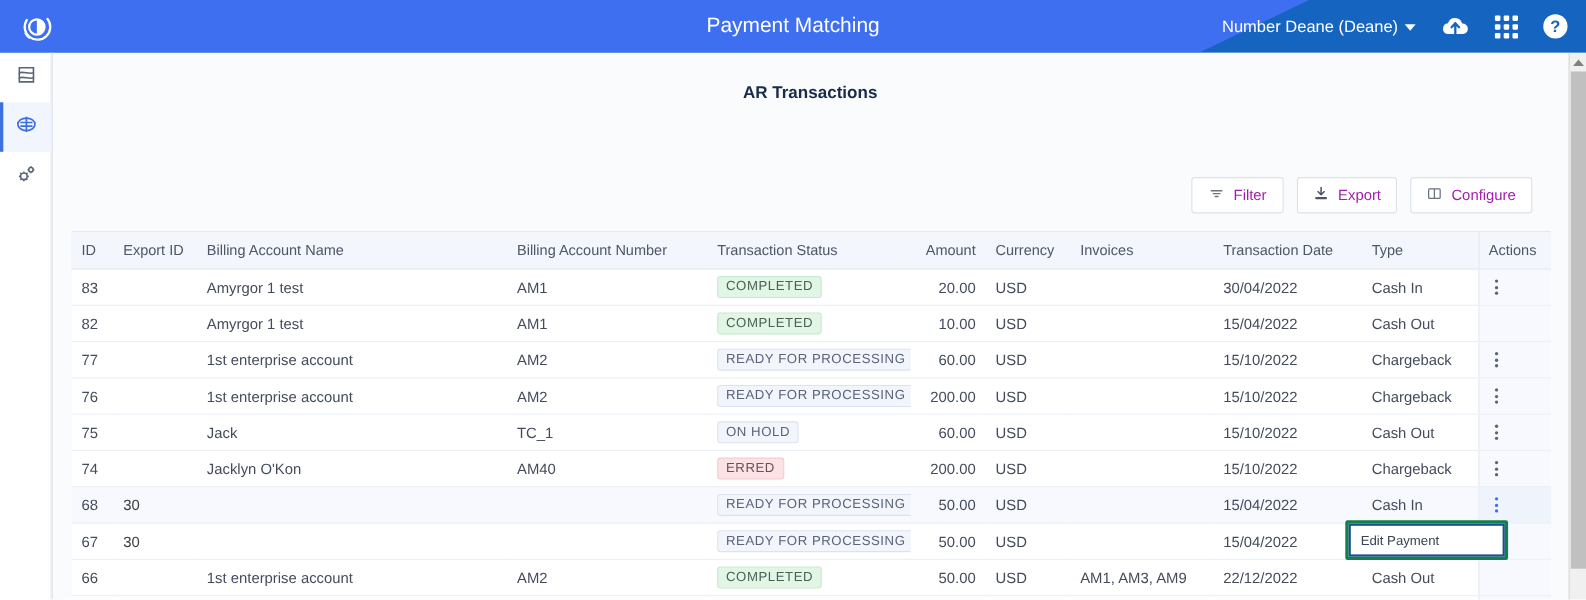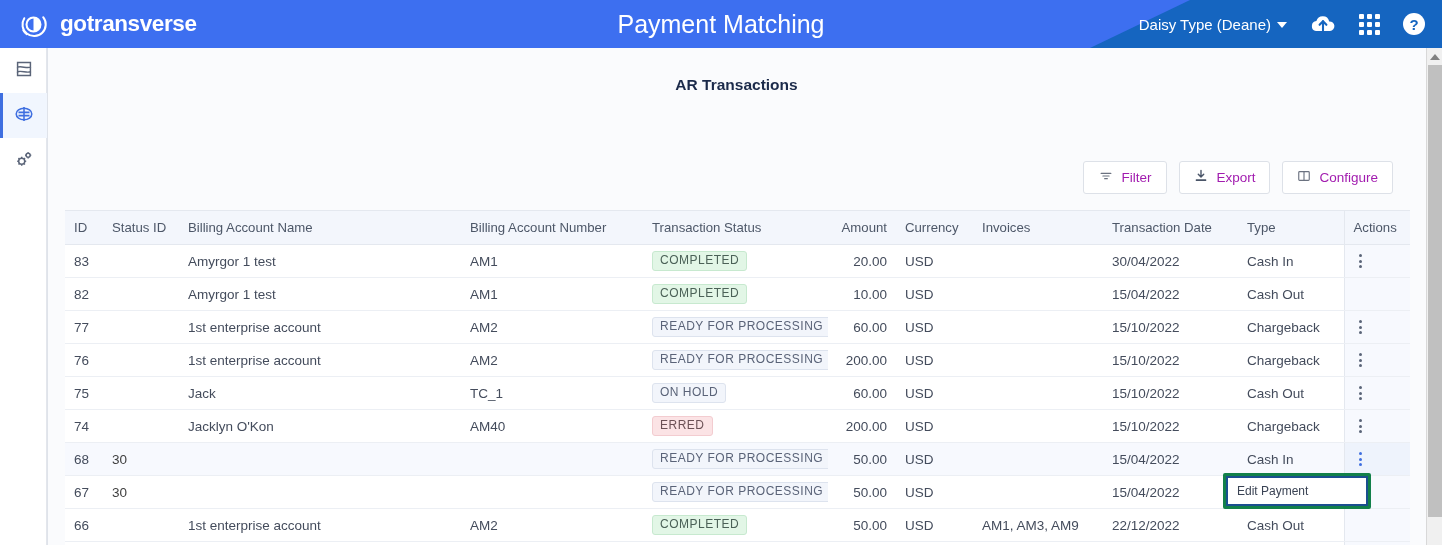--- a/index.html
+++ b/index.html
@@ -24,21 +24,21 @@
     display: flex; align-items: center; gap: 11px; z-index: 3;
   }
   .brand-logo { width: 31px; height: 31px; display: block; }
   .brand-name {
     color: #ffffff; font-size: 22.5px; font-weight: bold;
     letter-spacing: -0.4px;
   }
   .page-heading {
     position: absolute; left: 0; top: 0; width: 1442px; height: 48px;
     display: flex; align-items: center; justify-content: center;
-    color: #ffffff; font-size: 25px; z-index: 2;
+    color: #ffffff; font-size: 19px; z-index: 2;
   }
   .topbar-right {
     position: absolute; right: 16px; top: 0; height: 48px;
     display: flex; align-items: center; gap: 22px; z-index: 3;
   }
   .user-menu {
     display: flex; align-items: center; gap: 6px;
     color: #ffffff; font-size: 15px; cursor: pointer;
   }
   .caret-down {
@@ -181,28 +181,27 @@
 
   <div class="brand">
     <span class="brand-logo">
       <svg viewBox="0 0 32 32" width="31" height="31">
         <path d="M26 8.5 A12 12 0 1 1 6.5 9.5" fill="none" stroke="#fff" stroke-width="2.1" stroke-linecap="round"></path>
         <path d="M5.5 22 A12 12 0 0 0 9 26" fill="none" stroke="#fff" stroke-width="2.1" stroke-linecap="round"></path>
         <circle cx="16" cy="16" r="7.2" fill="none" stroke="#fff" stroke-width="2.1"></circle>
         <path d="M16 8.8 A7.2 7.2 0 0 1 16 23.2 Z" fill="#fff"></path>
       </svg>
     </span>
-    <span class="brand-name">gotransverse</span>
   </div>
 
   <div class="page-heading">Payment Matching</div>
 
   <div class="topbar-right">
     <div class="user-menu">
-      <span>Daisy Type (Deane)</span>
+      <span>Number Deane (Deane)</span>
       <span class="caret-down"></span>
     </div>
     <span class="hicon">
       <svg width="28" height="22" viewBox="0 0 28 22">
         <path d="M7 18 A5 5 0 0 1 7.4 8.1 A6.6 6.6 0 0 1 20.2 8.4 A4.8 4.8 0 0 1 21 18 Z" fill="#fff"></path>
         <path d="M14 17.5 L14 8.6 M14 8.2 L10.6 11.8 M14 8.2 L17.4 11.8" stroke="#1565c0" stroke-width="2.1" fill="none" stroke-linecap="round"></path>
       </svg>
     </span>
     <span class="hicon">
       <span class="grid-icon">
@@ -304,21 +303,21 @@
           <col style="width:68px">
         <col style="width:77px">
           <col style="width:130px">
           <col style="width:135px">
         <col style="width:106px">
           <col style="width:66px">
       </colgroup>
       <thead>
         <tr>
           <th>ID</th>
-          <th>Status ID</th>
+          <th>Export ID</th>
           <th>Billing Account Name</th>
           <th>Billing Account Number</th>
           <th>Transaction Status</th>
           <th class="num">Amount</th>
           <th>Currency</th>
           <th>Invoices</th>
           <th>Transaction Date</th>
           <th>Type</th>
           <th class="actions-col">Actions</th>
         </tr>

